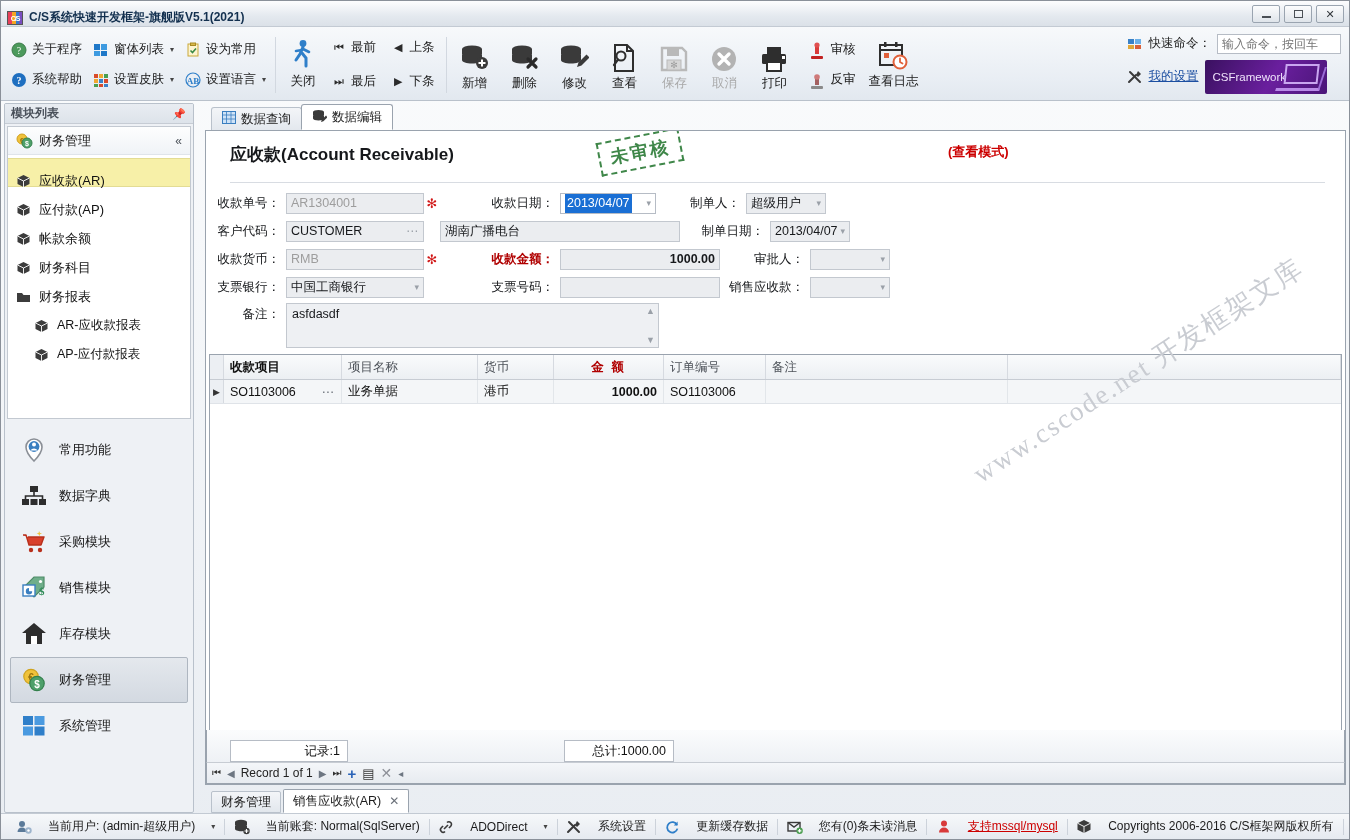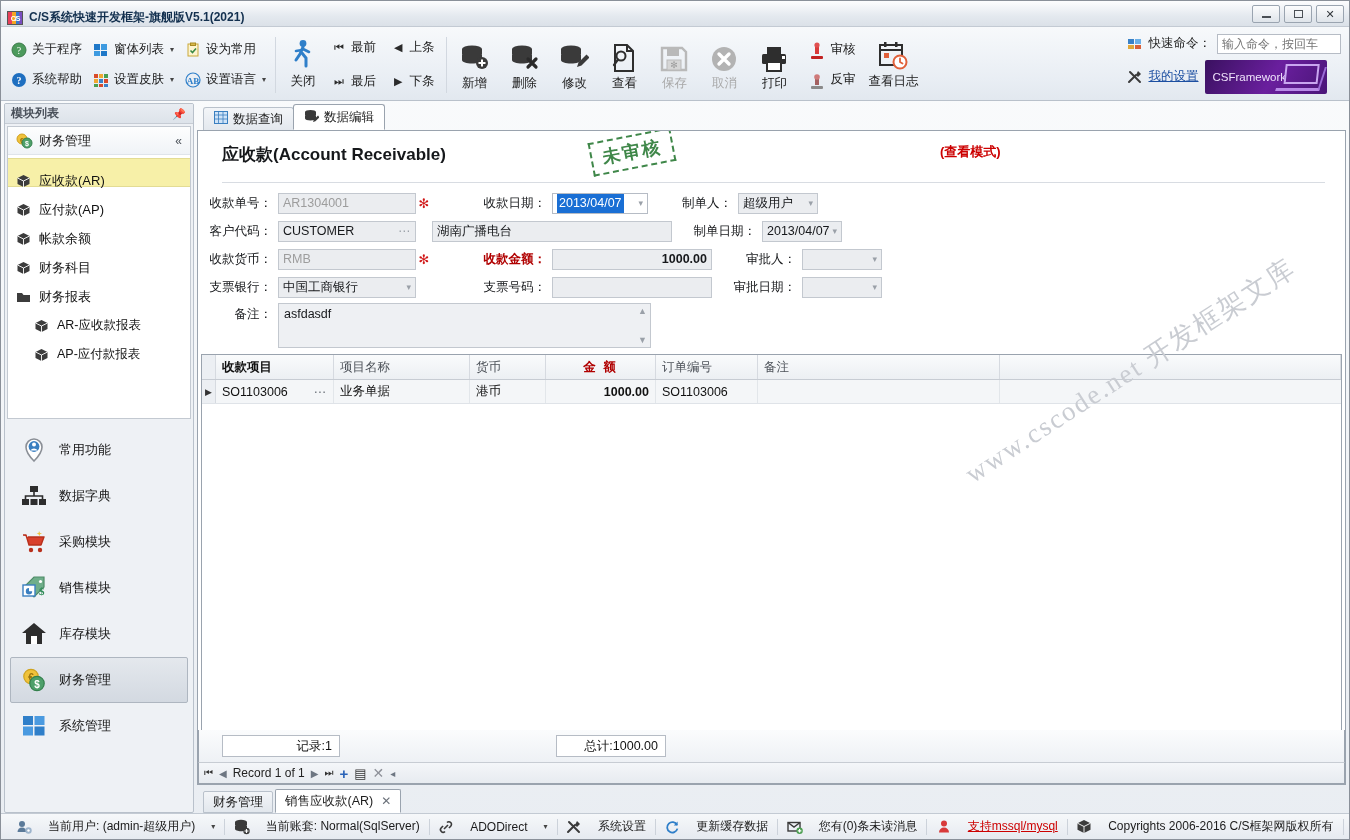--- a/index.html
+++ b/index.html
@@ -146,21 +146,21 @@
     height:46px;display:flex;align-items:center;gap:12px;padding:0 10px;font-size:13px;
     color:#161616;border:1px solid transparent;border-radius:2px;margin:0 3px;
   }
   .mod-item.active {
     background:linear-gradient(#e4e8ed,#d3d9e1);
     border:1px solid #aeb6c0;
   }
   .mod-icon { width:26px;height:26px;flex:0 0 26px;display:flex;align-items:center;justify-content:center; }
 
   
-  .main { flex:1; min-width:0; display:flex; flex-direction:column; margin:2px 3px 0 3px; }
+  .main { flex:1; min-width:0; display:flex; flex-direction:column; margin:2px 3px 0 11px; }
   .tabstrip { height:27px;flex:0 0 27px;display:flex;align-items:flex-end;gap:0;padding-left:6px; }
   .tab {
     height:23px;display:flex;align-items:center;gap:5px;padding:0 10px;
     font-size:12.5px;border:1px solid #b9c1cb;border-bottom:none;
     border-radius:3px 3px 0 0;background:linear-gradient(#f3f5f8,#e3e8ee);
     color:#222;margin-right:-1px;
   }
   .tab.active {
     height:26px;background:#fff;border-color:#9aa3ae;border-bottom:1px solid #fff;
     font-weight:normal;z-index:2;position:relative;
@@ -234,21 +234,21 @@
     display:flex;align-items:center;padding:0 6px;font-size:12.5px;color:#111;
     border-right:1px solid #e2e6ea;overflow:hidden;white-space:nowrap;
   }
   .gc.num { justify-content:flex-end; font-weight:bold; }
   .rowind { width:14px;flex:0 0 14px;display:flex;align-items:center;justify-content:center;
     font-size:9px;color:#333;border-right:1px solid #d6dae0;background:#eceff3; }
   .gc .dots { margin-left:auto;color:#6c727a;letter-spacing:1px; }
   .grid-blank { flex:1; background:#fff; border-left:1px solid #9aa3ae; border-right:1px solid #9aa3ae; }
 
   
-  .sumbar { height:32px;flex:0 0 32px;display:flex;align-items:center;
+  .sumbar { height:32px;flex:0 0 32px;display:flex;align-items:flex-end;
     border-left:1px solid #9aa3ae;border-right:1px solid #9aa3ae;
     background:linear-gradient(#fbfcfd,#eef1f5);padding:0 4px; }
   .sumbox {
     height:22px;border:1px solid #b6bcc5;background:#fff;font-size:12.5px;
     display:flex;align-items:center;justify-content:flex-end;padding:0 7px;color:#111;
   }
   .navbar {
     height:22px;flex:0 0 22px;display:flex;align-items:center;gap:6px;padding:0 5px;
     background:linear-gradient(#f4f6f9,#e7ebf0);border:1px solid #9aa3ae;border-top:1px solid #c7ccd3;
     font-size:12px;color:#222;
@@ -833,21 +833,21 @@
 
           <div class="frow">
             <div class="flabel">支票银行：</div>
             <div class="fld ro-dark" style="width:138px">
               <span>中国工商银行</span>
               <span class="dd">▾</span>
             </div>
             <div class="req"></div>
             <div class="flabel" style="width:120px">支票号码：</div>
             <div class="fld empty-ro" style="width:160px"></div>
-            <div class="flabel" style="width:90px">审批日期：</div>
+            <div class="flabel" style="width:90px">销售应收款：</div>
             <div class="fld empty-ro" style="width:80px">
               <span></span>
               <span class="dd">▾</span>
             </div>
           </div>
 
           <div class="frow" style="height:auto;align-items:flex-start;margin-bottom:6px">
             <div class="flabel" style="padding-top:3px">备注：</div>
             <div class="memo" style="width:373px">
               <span>asfdasdf</span>

